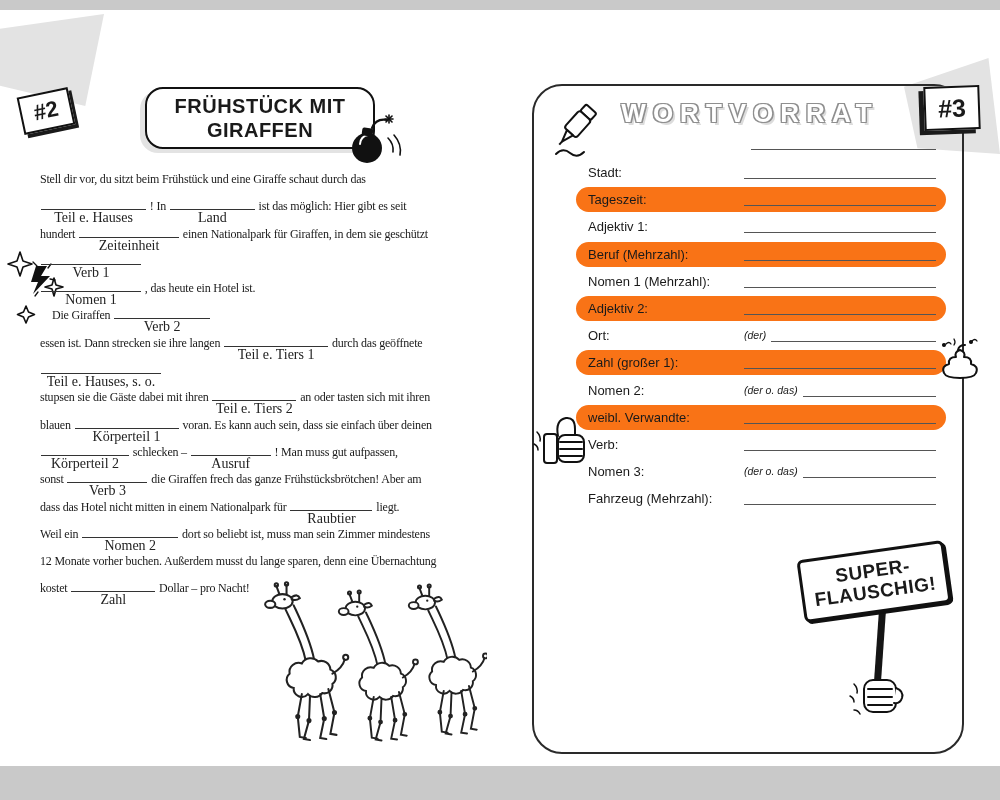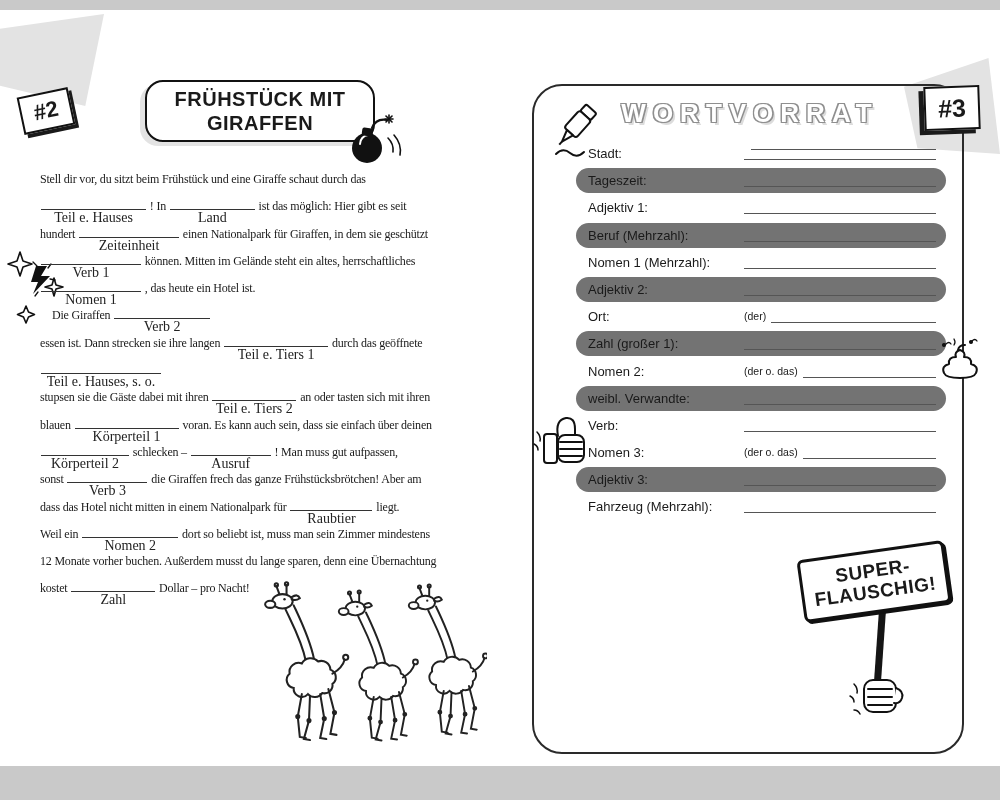--- a/index.html
+++ b/index.html
@@ -27,21 +27,21 @@
     display:flex; align-items:center; justify-content:center;
     font-weight:bold; font-family:"Liberation Sans", sans-serif;
   }
   #badge2 { left:20px; top:92px; width:52px; height:38px; font-size:22px;
     transform:rotate(-12deg); box-shadow:3px 4px 0 #1a1a1a; }
   #badge3 { left:424px; top:86px; width:56px; height:44px; font-size:25px;
     transform:rotate(-2deg); box-shadow:-5px 4px 0 #1a1a1a; }
 
   
   .title-box {
-    position:absolute; left:145px; top:80px; width:230px; height:62px;
+    position:absolute; left:145px; top:87px; width:230px; height:62px;
     border:2.5px solid #111; border-radius:18px; background:#fff;
     display:flex; flex-direction:column; align-items:center; justify-content:center;
     font-weight:bold; font-size:20px; letter-spacing:0.5px; line-height:1.2;
     box-shadow:-5px 4px 0 #e3e3e3; text-align:center;
   }
 
   
   #story {
     position:absolute; left:40px; top:172px; width:446px;
     font-family:"Liberation Serif", serif; font-size:12px; letter-spacing:-0.2px;
@@ -66,29 +66,29 @@
     position:absolute; left:0; right:0; top:98px; text-align:center;
     font-size:26px; font-weight:bold; letter-spacing:7px; color:#ffffff;
     text-shadow:-1.3px -1.3px 0 #8f8f8f, 1.3px -1.3px 0 #8f8f8f,
                 -1.3px 1.3px 0 #8f8f8f, 1.3px 1.3px 0 #8f8f8f,
                 3px 3px 0 #dcdcdc;
   }
   .top-write-line {
     position:absolute; left:251px; top:138px; width:185px; height:12px;
     border-bottom:1px solid #555;
   }
-  #rows { position:absolute; left:76px; top:141px; width:370px; }
+  #rows { position:absolute; left:76px; top:160px; width:370px; }
   .word-row {
     height:25px; margin-bottom:2.2px; display:flex; align-items:center;
     padding:0 10px 0 12px; border-radius:13px;
   }
-  .word-row.shaded { background:#737373; }
+  .word-row.shaded { background:#f97316; }
   .row-label { flex:1; font-size:13px; color:#1a1a1a; }
   .row-right { width:192px; display:flex; align-items:flex-end; }
-  .row-prefix { font-size:10.5px; margin-right:5px; white-space:nowrap; padding-bottom:1px; }
+  .row-prefix { font-size:10.5px; margin-right:5px; white-space:nowrap; padding-bottom:1px;font-style:italic; }
   .write-line { flex:1; height:13px; border-bottom:1px solid #555; }
 
   
   #sign-group { position:absolute; left:300px; top:550px; width:190px; height:190px; }
   #sign-stick { position:absolute; left:76px; top:58px; width:7px; height:90px;
     background:#151515; transform:rotate(4deg); }
   #sign-board {
     position:absolute; left:0; top:0; width:148px; padding:7px 6px;
     border:3px solid #111; border-radius:6px; background:#fff;
     transform:rotate(-8deg); text-align:center; font-weight:bold;
@@ -142,21 +142,21 @@
           <path d="M45,16 l-3,4"></path>
           <path d="M49,32 l-5,-1"></path>
           <path d="M29,48 l3,-4"></path>
       </g>
     </svg>
 
     <div id="story">
         <div class="story-line"><span>Stell dir vor, du sitzt beim Frühstück und eine Giraffe schaut durch das</span></div>
         <div class="story-line"><span class="blank" style="width: 105px;"><span class="blank-label">Teil e. Hauses</span></span><span> ! In </span><span class="blank" style="width: 85px;"><span class="blank-label">Land</span></span><span> ist das möglich: Hier gibt es seit</span></div>
         <div class="story-line"><span>hundert </span><span class="blank" style="width: 100px;"><span class="blank-label">Zeiteinheit</span></span><span> einen Nationalpark für Giraffen, in dem sie geschützt</span></div>
-        <div class="story-line"><span class="blank" style="width: 100px;"><span class="blank-label">Verb 1</span></span><span> können. Mitten im Gelände steht ein altes, herrschaftliches</span></div>
+        <div class="story-line"><span class="blank" style="width: 100px;"><span class="blank-label">Verb 1</span></span></div>
         <div class="story-line"><span class="blank" style="width: 100px;"><span class="blank-label">Nomen 1</span></span><span> , das heute ein Hotel ist.</span></div>
         <div class="story-line" style="padding-left: 12px;"><span>Die Giraffen </span><span class="blank" style="width: 96px;"><span class="blank-label">Verb 2</span></span></div>
         <div class="story-line"><span>essen ist. Dann strecken sie ihre langen </span><span class="blank" style="width: 104px;"><span class="blank-label">Teil e. Tiers 1</span></span><span> durch das geöffnete</span></div>
         <div class="story-line"><span class="blank" style="width: 120px;"><span class="blank-label">Teil e. Hauses, s. o.</span></span></div>
         <div class="story-line"><span>stupsen sie die Gäste dabei mit ihren </span><span class="blank" style="width: 84px;"><span class="blank-label">Teil e. Tiers 2</span></span><span> an oder tasten sich mit ihren</span></div>
         <div class="story-line"><span>blauen </span><span class="blank" style="width: 104px;"><span class="blank-label">Körperteil 1</span></span><span> voran. Es kann auch sein, dass sie einfach über deinen</span></div>
         <div class="story-line"><span class="blank" style="width: 88px;"><span class="blank-label">Körperteil 2</span></span><span> schlecken – </span><span class="blank" style="width: 80px;"><span class="blank-label">Ausruf</span></span><span> ! Man muss gut aufpassen,</span></div>
         <div class="story-line"><span>sonst </span><span class="blank" style="width: 80px;"><span class="blank-label">Verb 3</span></span><span> die Giraffen frech das ganze Frühstücksbrötchen! Aber am</span></div>
         <div class="story-line"><span>dass das Hotel nicht mitten in einem Nationalpark für </span><span class="blank" style="width: 82px;"><span class="blank-label">Raubtier</span></span><span> liegt.</span></div>
         <div class="story-line"><span>Weil ein </span><span class="blank" style="width: 96px;"><span class="blank-label">Nomen 2</span></span><span> dort so beliebt ist, muss man sein Zimmer mindestens</span></div>
@@ -285,26 +285,20 @@
             <span class="write-line"></span>
           </span>
         </div>
         <div class="word-row">
           <span class="row-label">Nomen 3:</span>
           <span class="row-right">
             <span class="row-prefix">(der o. das)</span>
             <span class="write-line"></span>
           </span>
         </div>
-        <div class="word-row shaded">
-          <span class="row-label">Adjektiv 3:</span>
-          <span class="row-right">
-            <span class="write-line"></span>
-          </span>
-        </div>
         <div class="word-row">
           <span class="row-label">Fahrzeug (Mehrzahl):</span>
           <span class="row-right">
             <span class="write-line"></span>
           </span>
         </div>
       </div>
 
     <svg class="illu" style="left:30px;top:408px;" width="66" height="66" viewBox="0 0 66 66">
       <g fill="#fff" stroke="#111" stroke-width="2" stroke-linejoin="round" stroke-linecap="round">

